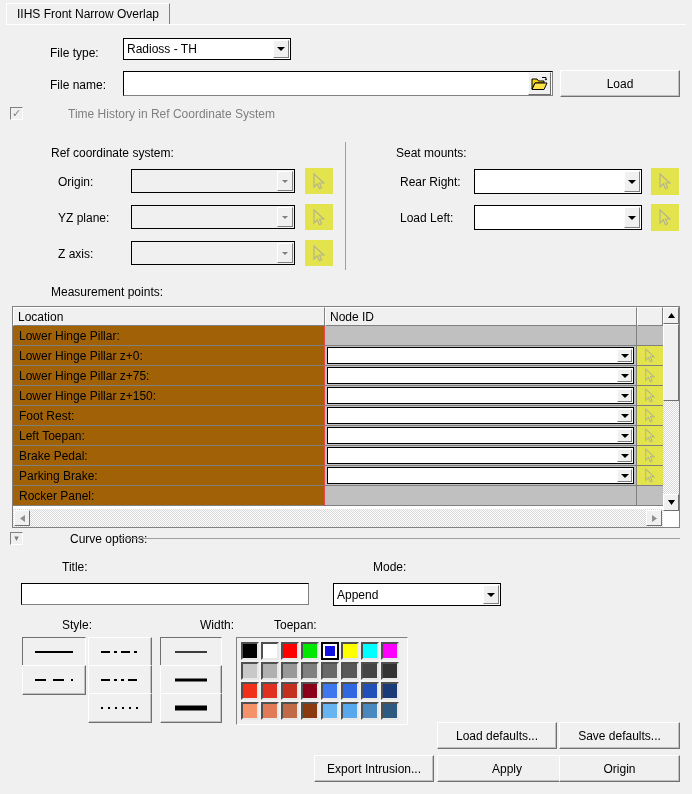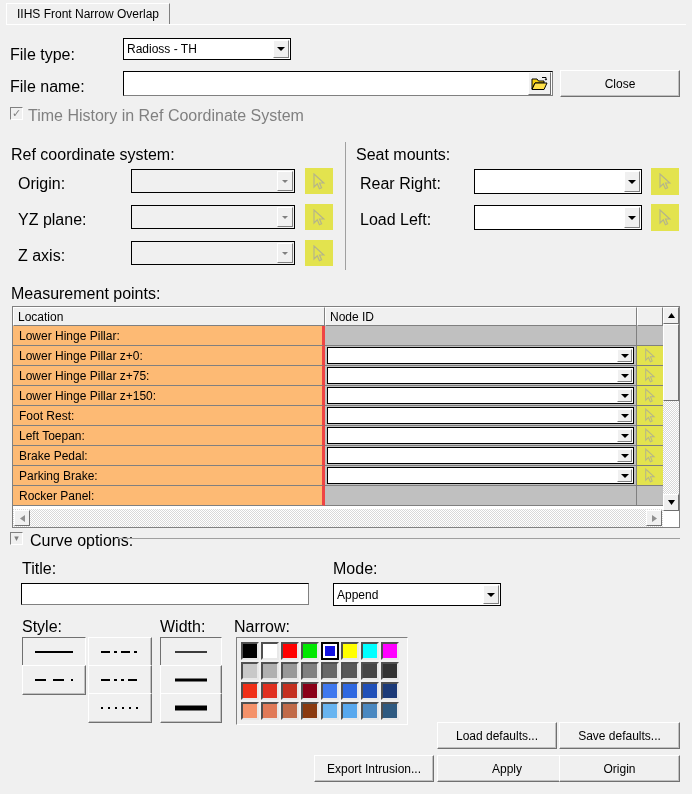--- a/index.html
+++ b/index.html
@@ -36,21 +36,21 @@
     border-right: 1px solid #808080;
     display: flex; align-items: center;
     font-size: 12px;
     box-sizing: border-box;
   }
   .tabline {
     position: absolute; left: 6px; top: 24px;
     width: 680px; height: 1px; background: #ffffff;
   }
   
-  .lbl { position: absolute; font-size: 16px; white-space: nowrap; }
+  .lbl { position: absolute; font-size: 12px; white-space: nowrap; margin-left: 40px; }
   .lbl.dis { color: #808080; }
 
   
   .tinput {
     position: absolute;
     background: #ffffff;
     border: 1px solid #000;
     border-right-color: #808080;
     border-bottom-color: #808080;
     box-sizing: border-box;
@@ -167,23 +167,23 @@
     border: 1px solid;
     border-color: #ffffff #808080 #808080 #ffffff;
     box-sizing: border-box;
     display: flex; align-items: center;
     padding-left: 4px;
     font-size: 12px;
     height: 19px;
   }
   .trow { display: flex; height: 20px; box-sizing: border-box; }
   .tc-loc {
-    background: #fdba74;
+    background: #a16207;
     border-bottom: 1px solid #808080;
-    border-right: 3px solid #ef4444;
+    border-right: 1px solid #ef4444;
     box-sizing: border-box;
     display: flex; align-items: center;
     padding-left: 6px;
     font-size: 12px;
   }
   .tc-node {
     background: #c0c0c0;
     border-bottom: 1px solid #808080;
     border-right: 1px solid #808080;
     box-sizing: border-box;
@@ -308,21 +308,21 @@
   </div>
   <div class="folderbtn" style="left:528px; top:72px; width:23px; height:23px;">
     <svg width="17" height="15" viewBox="0 0 17 15">
       <path d="M1 13 L1 3 L6 3 L7.5 5 L13 5 L13 7 L4 7 L1 13 Z" fill="#f5d010" stroke="#000" stroke-width="1"></path>
       <path d="M4 7 L16 7 L13 13.5 L1 13.5 Z" fill="#ffe14a" stroke="#000" stroke-width="1"></path>
       <path d="M11 1.5 L15 1.5 L15 4" fill="none" stroke="#000" stroke-width="1"></path>
       <path d="M13.4 3.4 L15 4.6 L16.2 2.9 Z" fill="#000"></path>
     </svg>
   </div>
   <div class="btn" style="left:560px; top:70px; width:120px; height:27px;">
-    <span>Close</span>
+    <span>Load</span>
   </div>
 
   <div class="cbx" style="left:10px; top:107px;">
     <span class="chk">✓</span>
   </div>
   <div class="lbl dis" style="left:28px; top:107px;">Time History in Ref Coordinate System</div>
 
   <div class="lbl" style="left:11px; top:146px;">Ref coordinate system:</div>
   <div class="grp-vline" style="left:345px; top:142px; height:128px;"></div>
 
@@ -614,21 +614,21 @@
     <svg width="48" height="8" viewBox="0 0 48 8">
         <line x1="8" y1="4" x2="40" y2="4" stroke="#000" stroke-width="3"></line>
       </svg>
   </div>
   <div class="sbtn" style="left:160px; top:693px; width:62px; height:30px;">
     <svg width="48" height="8" viewBox="0 0 48 8">
         <line x1="8" y1="4" x2="40" y2="4" stroke="#000" stroke-width="5"></line>
       </svg>
   </div>
 
-  <div class="lbl" style="left:234px; top:618px;">Narrow:</div>
+  <div class="lbl" style="left:234px; top:618px;">Toepan:</div>
   <div class="palette" style="left:236px; top:637px; width:172px; height:88px;" id="palette">
       <div class="prow">
         <div class="sw" style="background: rgb(0, 0, 0);"></div>
         <div class="sw" style="background: rgb(255, 255, 255);"></div>
         <div class="sw" style="background: rgb(255, 0, 0);"></div>
         <div class="sw" style="background: rgb(0, 232, 0);"></div>
         <div class="sw sel" style="background: rgb(18, 18, 224);"></div>
         <div class="sw" style="background: rgb(255, 255, 0);"></div>
         <div class="sw" style="background: rgb(0, 255, 255);"></div>
         <div class="sw" style="background: rgb(255, 0, 255);"></div>

